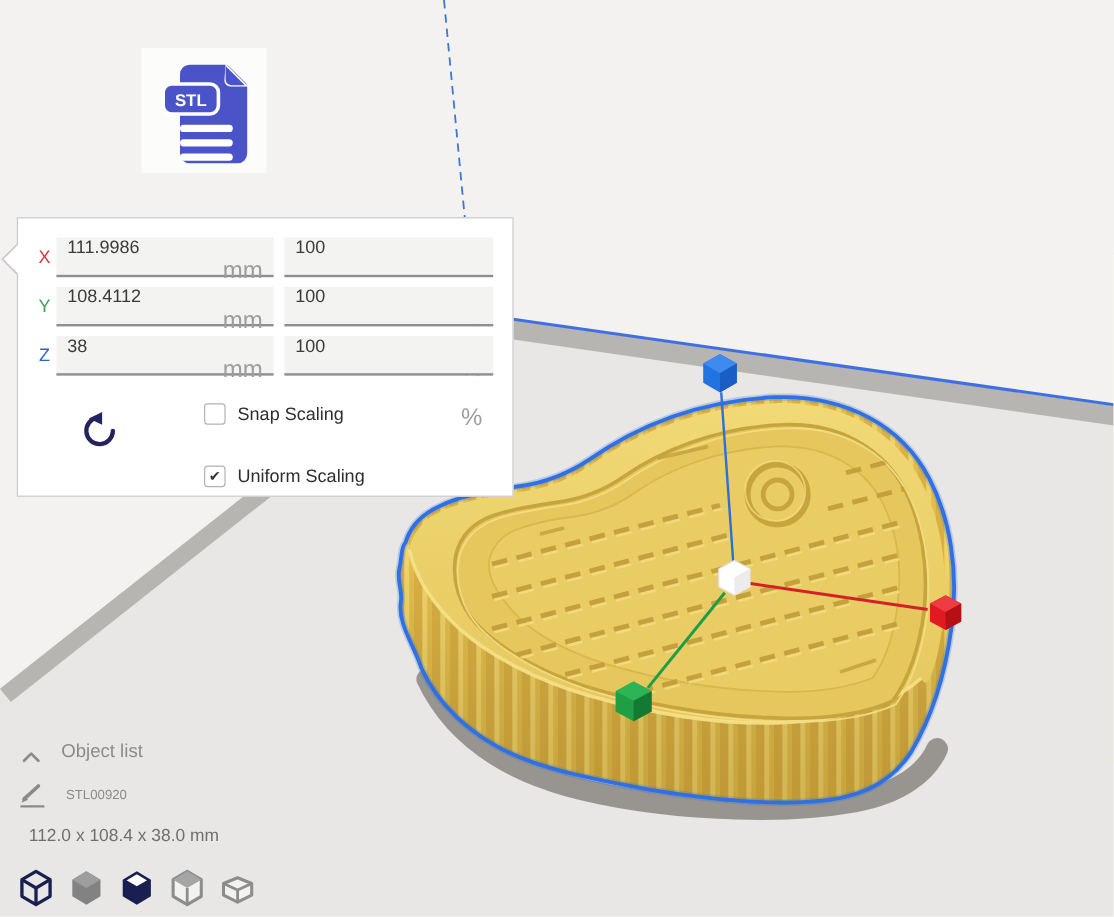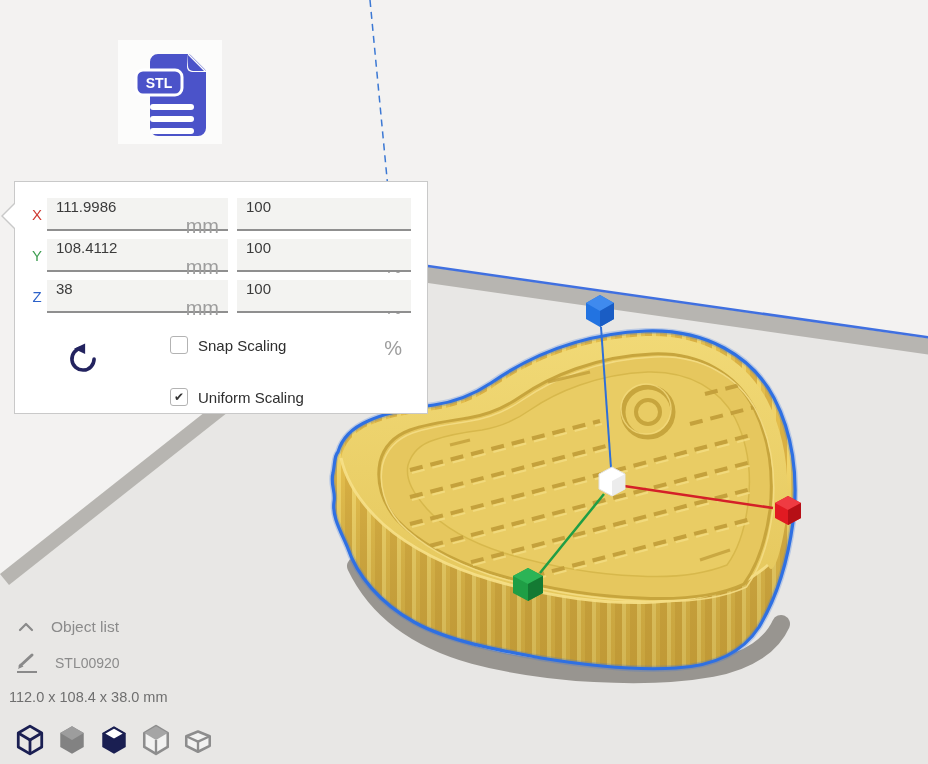--- a/index.html
+++ b/index.html
@@ -32,25 +32,25 @@
        box-sizing:border-box;display:flex;align-items:center;justify-content:center;
        font-size:12px;color:#333;line-height:1;}
   .checkbox.checked::after{content:"\2714";}
   .chk-label{margin-left:10px;font-size:15px;color:#2e2e2e;}
 
   
   .file-thumb{position:absolute;left:118px;top:40px;width:104px;height:104px;background:#fcfcfb;z-index:2;}
 
   
   .ol{position:absolute;z-index:2;color:#8b8b8b;}
-  .ol-row1{left:18px;top:618px;display:flex;align-items:center;gap:17px;cursor:pointer;}
+  .ol-row1{left:18px;top:618px;display:flex;align-items:flex-end;gap:17px;cursor:pointer;}
   .ol-title{font-size:15.5px;}
   .ol-row2{left:16px;top:652px;display:flex;align-items:center;gap:15px;cursor:pointer;}
-  .ol-name{font-size:14px;}
-  .ol-dims{left:9px;top:689px;font-size:14.5px;color:#6f6f6f;}
+  .ol-name{font-size:11px;}
+  .ol-dims{left:24px;top:689px;font-size:14.5px;color:#6f6f6f;}
   .mesh-row{left:16px;top:724px;display:flex;gap:14px;}
   .mesh-btn{width:28px;height:32px;cursor:pointer;}
 </style>
 </head>
 <body>
 
 <div id="stage">
 
   <svg id="scene" width="928" height="764" viewBox="0 0 928 764">
     <defs>

